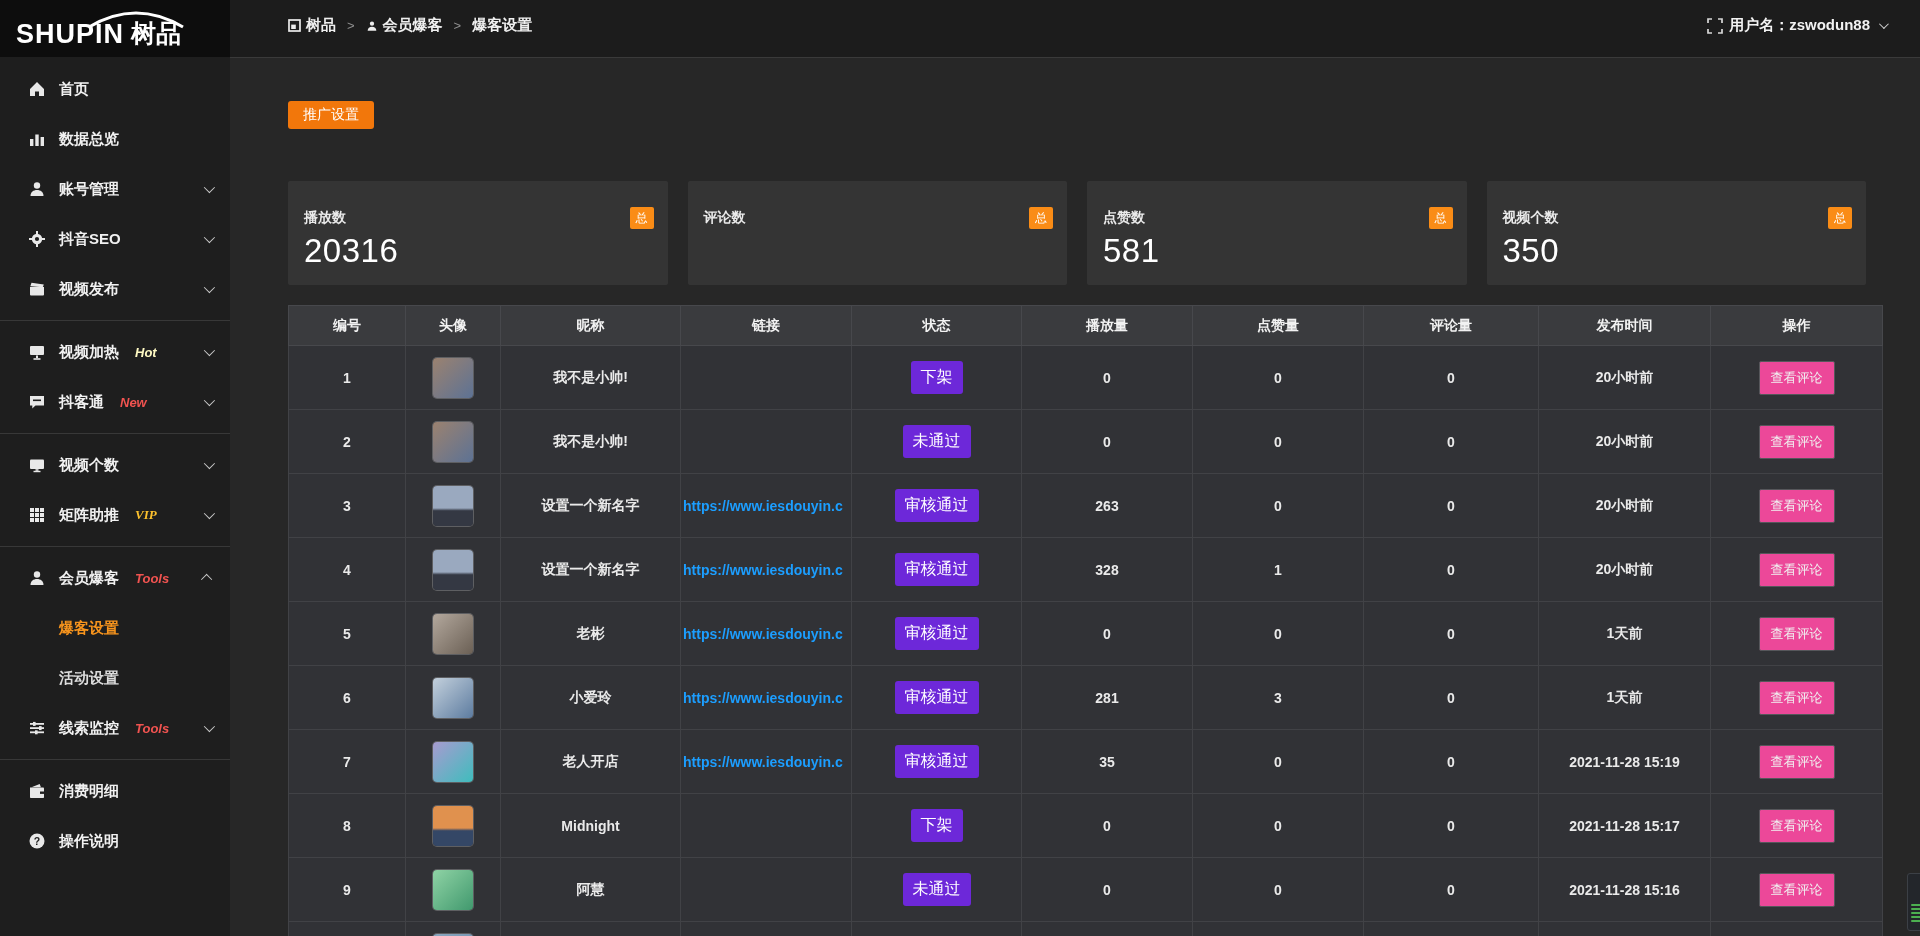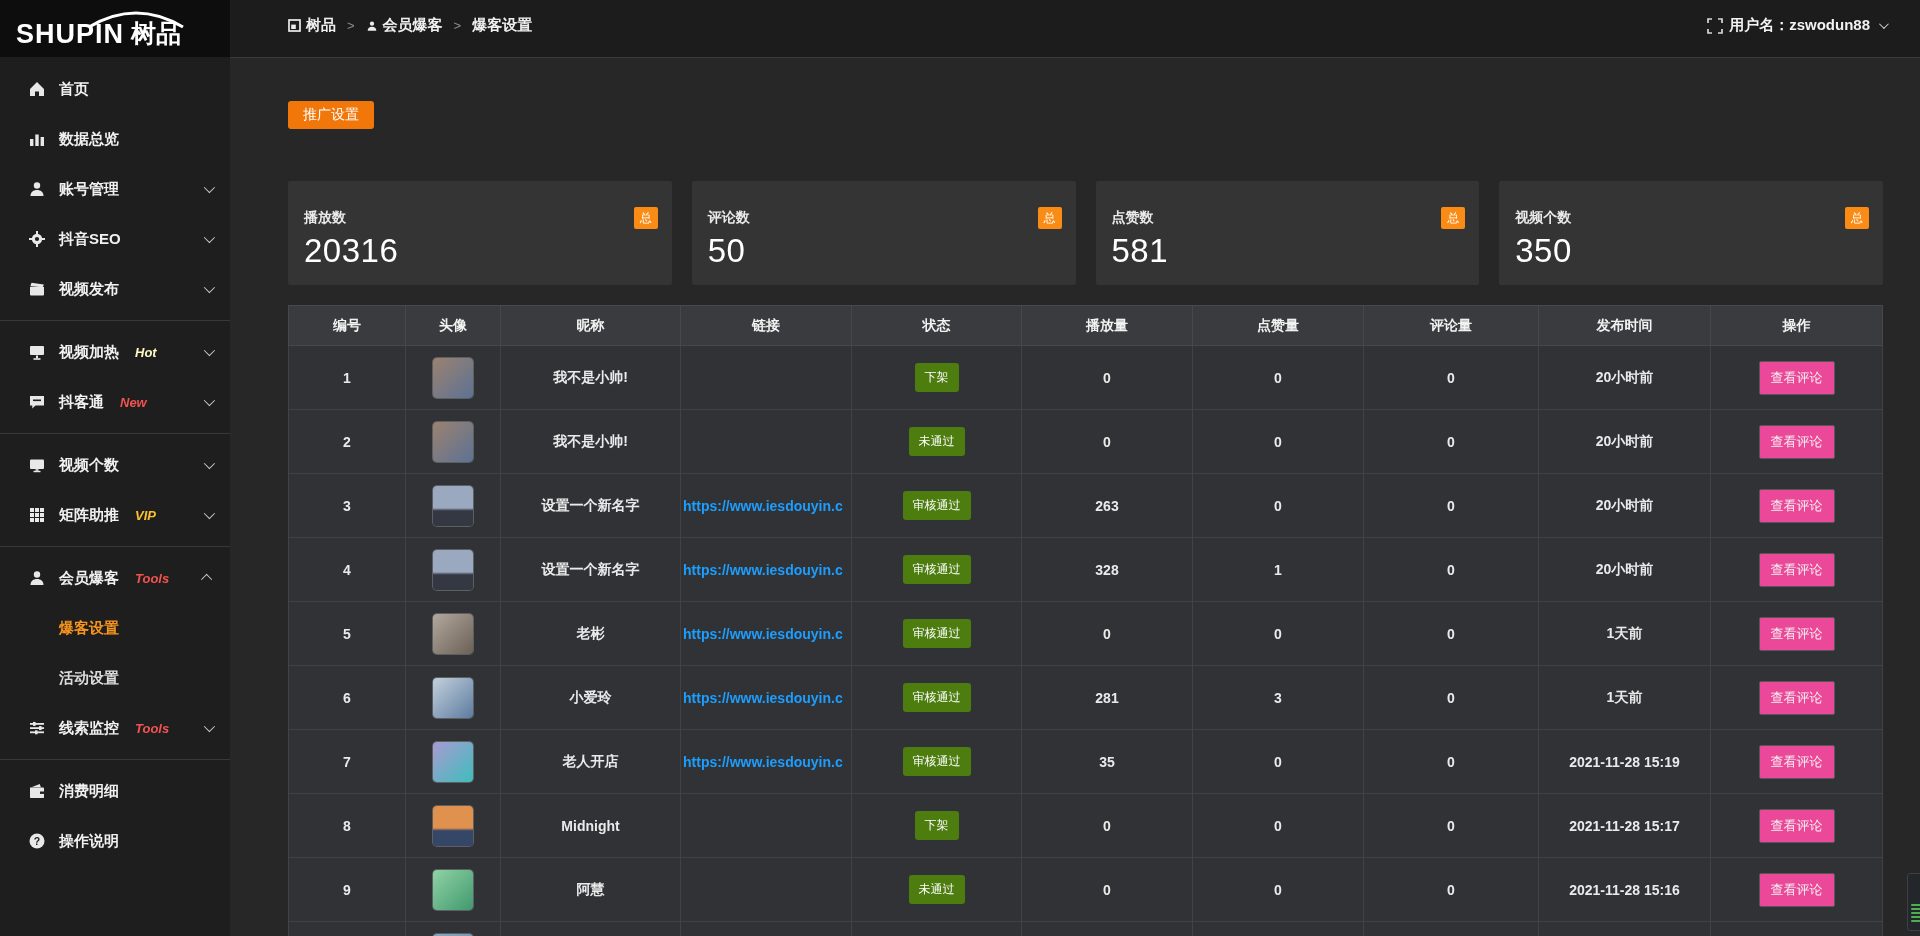--- a/index.html
+++ b/index.html
@@ -30,40 +30,40 @@
   #breadcrumb { display:flex; align-items:center; gap:11px; }
   .bc-item { display:flex; align-items:center; gap:5px; color:#efefef; font-size:15px; font-weight:600; cursor:pointer; }
   .bc-item.current { cursor:default; }
   .bc-sep { color:#8f8f8f; font-size:13px; }
   #topbar-right { margin-left:auto; display:flex; align-items:center; gap:6px; }
   #fullscreen { width:16px; height:16px; cursor:pointer; display:inline-flex; }
   #user-box { display:flex; align-items:center; gap:9px; color:#f2f2f2; font-size:15px; font-weight:600; cursor:pointer; }
   .dn-caret { width:7px; height:7px; border-right:1.5px solid #cfcfcf; border-bottom:1.5px solid #cfcfcf; transform:rotate(45deg) translateY(-2px); }
 
   
-  #main { position:absolute; left:230px; top:59px; right:0; bottom:0; background:#272727; padding:42px 37px 0 58px; }
+  #main { position:absolute; left:230px; top:59px; right:0; bottom:0; background:#272727; padding:42px 54px 0 58px; }
   .promo-btn { background:#f2770b; color:#fff; border:none; border-radius:3px; height:28px; padding:0 15px;
     font-size:14px; font-family:inherit; cursor:pointer; }
 
   .cards { display:flex; gap:20px; margin-top:52px; }
   .card { flex:1; height:104px; background:#343434; border-radius:2px; padding:26px 14px 0 16px; }
   .card-top { display:flex; align-items:center; justify-content:space-between; }
   .card-label { color:#eaeaea; font-size:14px; font-weight:600; }
   .badge-total { background:#fa8c16; color:#fff; font-size:12px; line-height:1; padding:5px 6px; border-radius:2px; }
   .card-value { color:#fff; font-size:33px; font-weight:400; margin-top:3px; letter-spacing:.5px; }
 
   .table-wrap { margin-top:20px; }
   table { width:100%; border-collapse:collapse; table-layout:fixed; }
   th { background:#3a3b3e; height:40px; color:#f2f2f2; font-size:14px; font-weight:700; border:1px solid #47484c; }
   td { background:#313236; height:64px; text-align:center; vertical-align:middle; color:#eaeaea;
     font-size:14px; font-weight:600; border:1px solid #414246; overflow:hidden; }
   .avatar { width:40px; height:40px; border-radius:4px; margin:0 auto; box-shadow:0 0 0 1px rgba(255,255,255,.22); }
   .lnk { display:block; color:#1c9eff; font-weight:600; font-size:14px; white-space:nowrap; overflow:hidden;
     text-align:left; padding-left:2px; text-decoration:none; }
-  .status-badge { display:inline-block; background:#4d7c0f; color:#fff; font-size:12px; font-weight:400;
+  .status-badge { display:inline-block; background:#6d28d9; color:#fff; font-size:16px; font-weight:400;
     padding:6px 10px; border-radius:3px;text-align:right; }
   .action-btn { background:#ec4899; border:1px solid #56575b; color:#f0f0f0; font-size:13px; padding:7px 11px;
     border-radius:2px; cursor:pointer; font-family:inherit; }
 
   
   #float-widget { position:absolute; right:-7px; bottom:5px; width:20px; height:58px; background:#23262b;
     border:1px solid #3c4046; border-radius:3px; padding:30px 3px 4px; z-index:9; }
   #float-widget .tick { height:2px; background:#4caf50; margin-bottom:2px; border-radius:1px; }
 </style>
 </head>
@@ -176,21 +176,21 @@
             <rect x="12" y="2" width="4" height="4"></rect>
             <rect x="2" y="7" width="4" height="4"></rect>
             <rect x="7" y="7" width="4" height="4"></rect>
             <rect x="12" y="7" width="4" height="4"></rect>
             <rect x="2" y="12" width="4" height="4"></rect>
             <rect x="7" y="12" width="4" height="4"></rect>
             <rect x="12" y="12" width="4" height="4"></rect>
           </svg>
         </span>
         <span class="sb-label">矩阵助推</span>
-        <span class="sb-badge" style="color: rgb(251, 192, 45);">VIP</span>
+        <span class="sb-badge" style="color: rgb(251, 192, 45); font-family: Liberation Serif, serif;">VIP</span>
         <span class="sb-caret"></span>
       </div>
       <div class="sb-divider"></div>
       <div class="sb-item">
         <span class="sb-icon">
           <svg width="18" height="18" viewBox="0 0 18 18" fill="#e8e8e8">
             <circle cx="9" cy="5.5" r="3.2"></circle>
             <path d="M2.5 16 c0-4 3-6 6.5-6 s6.5 2 6.5 6 z"></path>
           </svg>
         </span>
@@ -290,21 +290,20 @@
           <span class="card-label">播放数</span>
           <span class="badge-total">总</span>
         </div>
         <div class="card-value">20316</div>
       </div>
       <div class="card">
         <div class="card-top">
           <span class="card-label">评论数</span>
           <span class="badge-total">总</span>
         </div>
-        <div class="card-value">50</div>
       </div>
       <div class="card">
         <div class="card-top">
           <span class="card-label">点赞数</span>
           <span class="badge-total">总</span>
         </div>
         <div class="card-value">581</div>
       </div>
       <div class="card">
         <div class="card-top">

